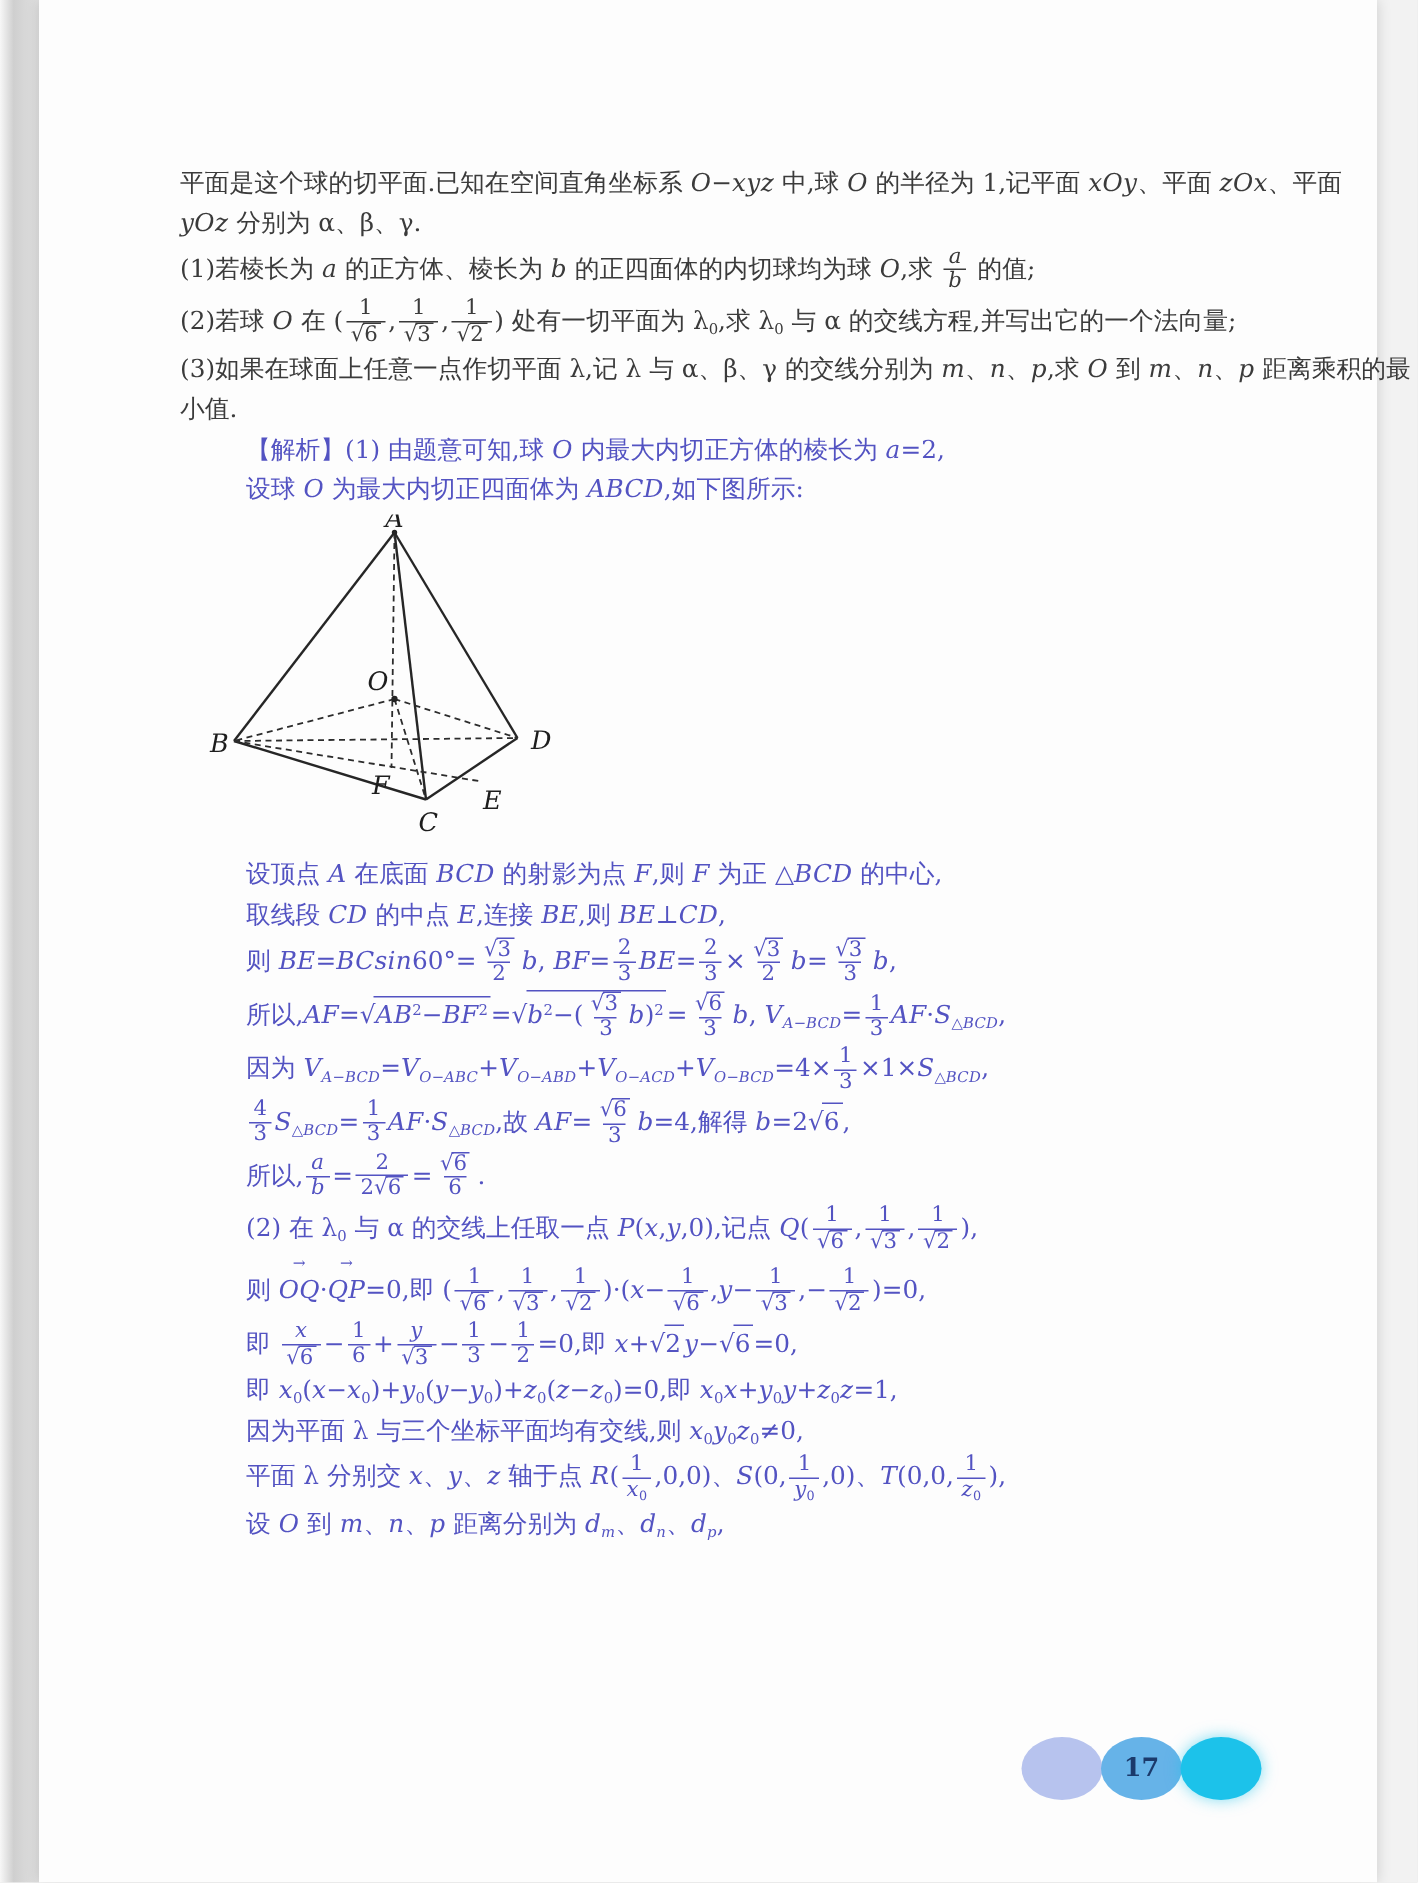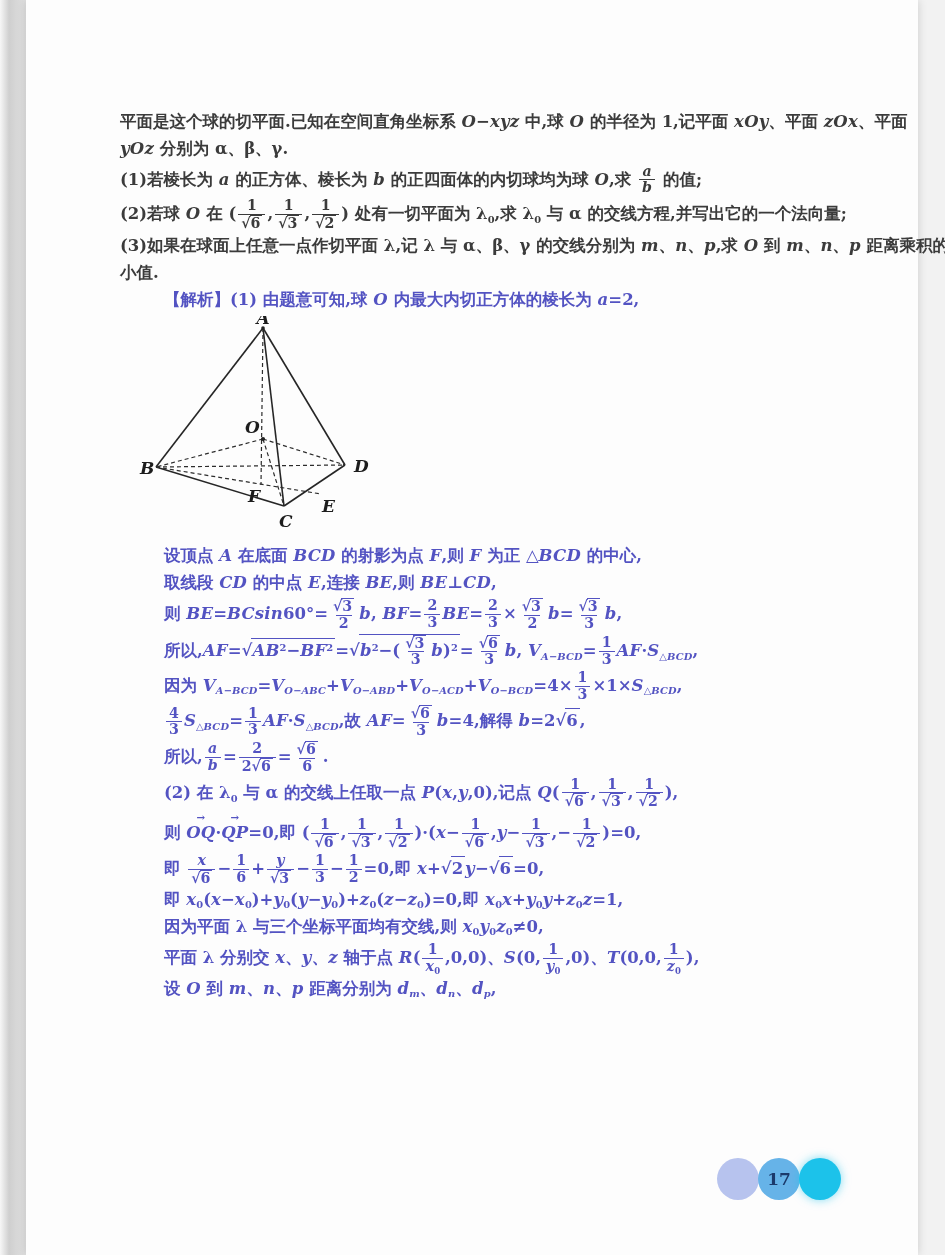--- a/index.html
+++ b/index.html
@@ -3,21 +3,21 @@
 <meta charset="utf-8">
 <style>
   html,body{margin:0;padding:0;width:945px;height:1255px;overflow:hidden;
     font-family:"DejaVu Serif","Liberation Serif",serif;background:#e9e9e9;}
   .stage{position:relative;width:945px;height:1255px;}
   .left-margin{position:absolute;left:0;top:0;bottom:0;width:26px;
     background:linear-gradient(90deg,#f7f7f7 0%,#cfcfcf 35%,#e2e2e2 100%);}
   .right-margin{position:absolute;right:0;top:0;bottom:0;width:27px;background:#f2f2f2;}
   .sheet{position:absolute;left:26px;right:27px;top:0;bottom:0;background:#fdfdfd;
     box-shadow:0 0 9px rgba(0,0,0,.16);}
-  .content{position:absolute;left:94px;right:62px;top:108px;font-weight:bold;}
+  .content{position:absolute;left:94px;right:62px;top:108px;}
   .line{font-size:16.5px;line-height:1.5;margin:2px 0;white-space:nowrap;color:var(--problem-text);}
   .problem .line{color:var(--problem-text);}
   .solution .line{color:var(--solution-text);margin-left:44px;}
   .line i{font-style:italic;letter-spacing:.2px;}
   
   .fr{display:inline-flex;flex-direction:column;align-items:center;vertical-align:middle;
       font-size:.86em;margin:0 2px;line-height:1.12;}
   .fn{display:block;padding:0 3px;}
   .fd{display:block;padding:0 3px;border-top:1.2px solid currentColor;}
   
@@ -29,21 +29,21 @@
   .vec::after{content:"→";position:absolute;top:-0.95em;left:50%;transform:translateX(-50%);
       font-size:.62em;line-height:1;}
   sub{font-size:.6em;vertical-align:-.35em;line-height:0;}
   sup{font-size:.6em;vertical-align:.55em;line-height:0;}
   
   .figwrap{margin:4px 0 8px 6px;}
   .figwrap svg text{font-family:"DejaVu Serif","Liberation Serif",serif;font-style:italic;
       font-size:17px;fill:#1d1d1d;}
   
   .badges{position:absolute;right:77px;bottom:55px;display:flex;align-items:center;}
-  .badge{width:42px;height:42px;border-radius:50%;position:relative;}
+  .badge{width:54px;height:42px;border-radius:50%;position:relative;}
   .badge-1{background:var(--badge-left);z-index:1;}
   .badge-2{background:var(--badge-mid);margin-left:-1px;z-index:2;display:flex;
       align-items:center;justify-content:center;color:var(--badge-text);
       font-weight:bold;font-size:17px;}
   .badge-3{background:var(--badge-right);margin-left:-1px;z-index:3;
       box-shadow:0 0 10px rgba(28,194,234,.55);}
 </style>
 </head>
 <body>
 
@@ -70,20 +70,21 @@
             </span>,<span class="fr">
               <span class="fn">1</span>
               <span class="fd"><span class="sq"><span class="sqs">√</span><span class="sqb">2</span></span></span>
             </span>) 处有一切平面为 λ<sub>0</sub>,求 λ<sub>0</sub> 与 α 的交线方程,并写出它的一个法向量;</div>
           <div class="line">(3)如果在球面上任意一点作切平面 λ,记 λ 与 α、β、γ 的交线分别为 <i>m</i>、<i>n</i>、<i>p</i>,求 <i>O</i> 到 <i>m</i>、<i>n</i>、<i>p</i> 距离乘积的最</div>
           <div class="line">小值.</div>
         </div>
 
       <div class="solution">
           <div class="line">【解析】(1) 由题意可知,球 <i>O</i> 内最大内切正方体的棱长为 <i>a</i>=2,</div>
+          <div class="line">设球 <i>O</i> 为最大内切正四面体为 <i>A</i><i>B</i><i>C</i><i>D</i>,如下图所示:</div>
         </div>
 
       <div class="figwrap">
         <svg width="252" height="216" viewBox="0 0 252 216">
           <g stroke="#262626" stroke-width="1.6" fill="none">
             <line x1="137" y1="12" x2="30" y2="151"></line>
             <line x1="137" y1="12" x2="158" y2="190"></line>
             <line x1="137" y1="12" x2="219" y2="149"></line>
             <line x1="30" y1="151" x2="158" y2="190"></line>
             <line x1="158" y1="190" x2="219" y2="149"></line>

